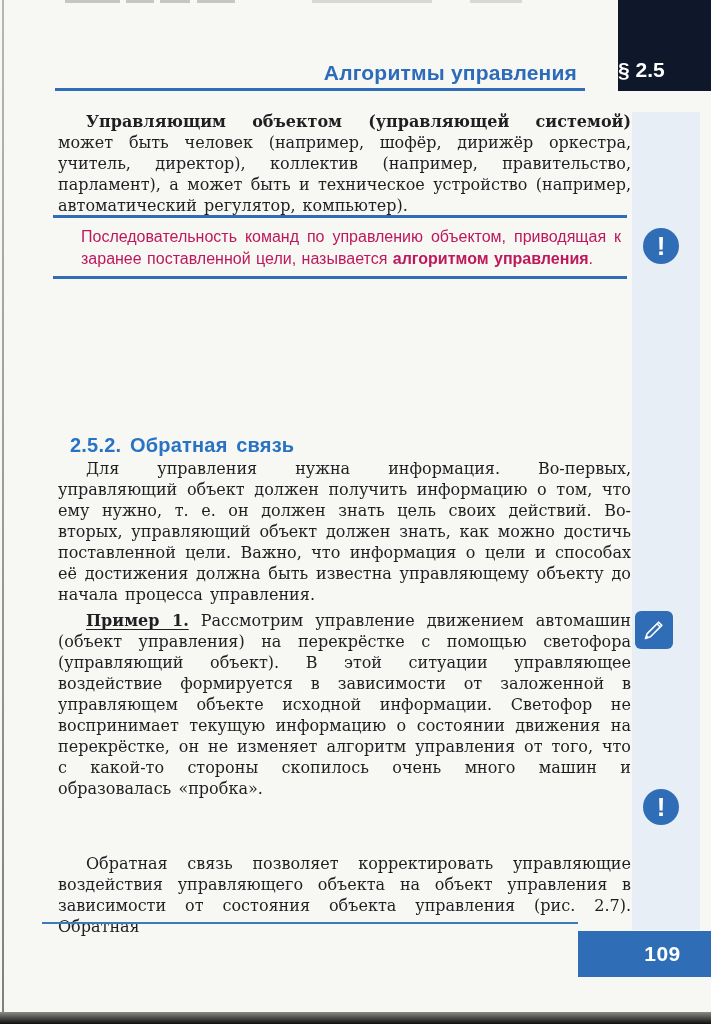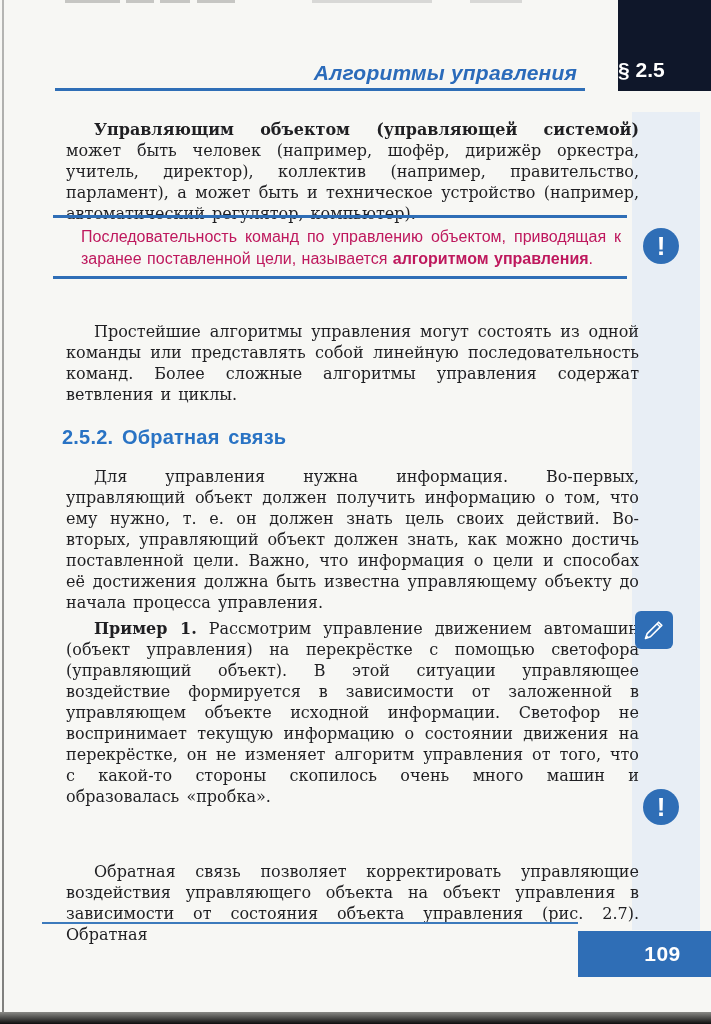--- a/index.html
+++ b/index.html
@@ -15,43 +15,43 @@
   .bottom-strip{position:absolute;left:0;top:1012px;width:711px;height:12px;
     background:linear-gradient(#8a8a86,#0d0d0d);}
   
   .section-box{
     position:absolute;left:618px;top:0;width:114px;height:91px;
     background:#0f172a;display:flex;align-items:flex-end;justify-content:flex-start;
     color:#fff;font-weight:bold;font-size:21px;padding-bottom:9px;box-sizing:border-box;
   }
   .header-title{
     position:absolute;left:0;top:61px;width:577px;text-align:right;
-    color:#2b6bba;font-weight:bold;font-size:21px;letter-spacing:.2px;font-style:italic;
+    color:#2b6bba;font-weight:bold;font-size:21px;letter-spacing:.2px;
   }
   .header-rule{position:absolute;left:55px;top:88px;width:530px;height:3px;background:#2f6eb6;}
   
   .margin-strip{position:absolute;left:632px;top:112px;width:68px;height:818px;background:#e8eef5;}
   
   .txt{
-    position:absolute;left:54px;width:573px;margin:12px;
+    position:absolute;left:54px;width:573px;margin:4px;
     font-family:"DejaVu Serif",serif;font-size:16px;line-height:21px;color:#1f1f22;
     text-align:justify;text-indent:28px;word-spacing:2px;
   }
   .defblock{
     position:absolute;left:53px;width:574px;box-sizing:border-box;margin:0;
     border-top:3px solid #2f6eb6;border-bottom:3px solid #2f6eb6;
     padding:8px 6px 6px 28px;
     font-family:"Liberation Sans",sans-serif;font-size:16px;line-height:22px;color:#be185d;
     text-align:justify;word-spacing:1px;
   }
   .subheading{
-    position:absolute;left:54px;width:573px;margin:8px;
+    position:absolute;left:54px;width:573px;margin:16px;
     color:#2973c4;font-weight:bold;font-size:20px;word-spacing:3px;letter-spacing:.2px;
   }
-  .example-label{text-underline-offset:3px;}
+  .example-label{text-decoration:underline;text-underline-offset:3px;}
   
   .icon-round{
     position:absolute;width:36px;height:36px;border-radius:50%;background:#2f6eb6;
     display:flex;align-items:center;justify-content:center;
     color:#fff;font-weight:900;font-size:26px;font-family:"Liberation Sans",sans-serif;
   }
   .icon-square{
     position:absolute;width:38px;height:38px;border-radius:6px;background:#2f6eb6;
     display:flex;align-items:center;justify-content:center;
   }
@@ -82,21 +82,20 @@
   </div>
   <div class="header-title">Алгоритмы управления</div>
   <div class="header-rule"></div>
 
   <div class="margin-strip"></div>
 
   <p class="txt" style="top:107px"><b>Управляющим объектом (управляющей системой)</b><span> может быть человек (например, шофёр, дирижёр оркестра, учитель, директор), коллектив (например, правительство, парламент), а может быть и техническое устройство (например, автоматический регулятор, компьютер).</span></p>
 
   <div class="defblock" style="top:215px"><span>Последовательность команд по управлению объектом, приводящая к заранее поставленной цели, называется </span><b>алгоритмом управления</b><span>.</span></div>
 
-  <p class="txt" style="top:309px">Простейшие алгоритмы управления могут состоять из одной команды или представлять собой линейную последовательность команд. Более сложные алгоритмы управления содержат ветвления и циклы.</p>
 
   <h2 class="subheading" style="top:418px">2.5.2. Обратная связь</h2>
 
   <p class="txt" style="top:454px">Для управления нужна информация. Во-первых, управляющий объект должен получить информацию о том, что ему нужно, т. е. он должен знать цель своих действий. Во-вторых, управляющий объект должен знать, как можно достичь поставленной цели. Важно, что информация о цели и способах её достижения должна быть известна управляющему объекту до начала процесса управления.</p>
 
   <p class="txt" style="top:606px"><b class="example-label">Пример 1.</b><span> Рассмотрим управление движением автомашин (объект управления) на перекрёстке с помощью светофора (управляющий объект). В этой ситуации управляющее воздействие формируется в зависимости от заложенной в управляющем объекте исходной информации. Светофор не воспринимает текущую информацию о состоянии движения на перекрёстке, он не изменяет алгоритм управления от того, что с какой-то стороны скопилось очень много машин и образовалась «пробка».</span></p>
 
 
   <p class="txt" style="top:849px">Обратная связь позволяет корректировать управляющие воздействия управляющего объекта на объект управления в зависимости от состояния объекта управления (рис. 2.7). Обратная</p>
 

